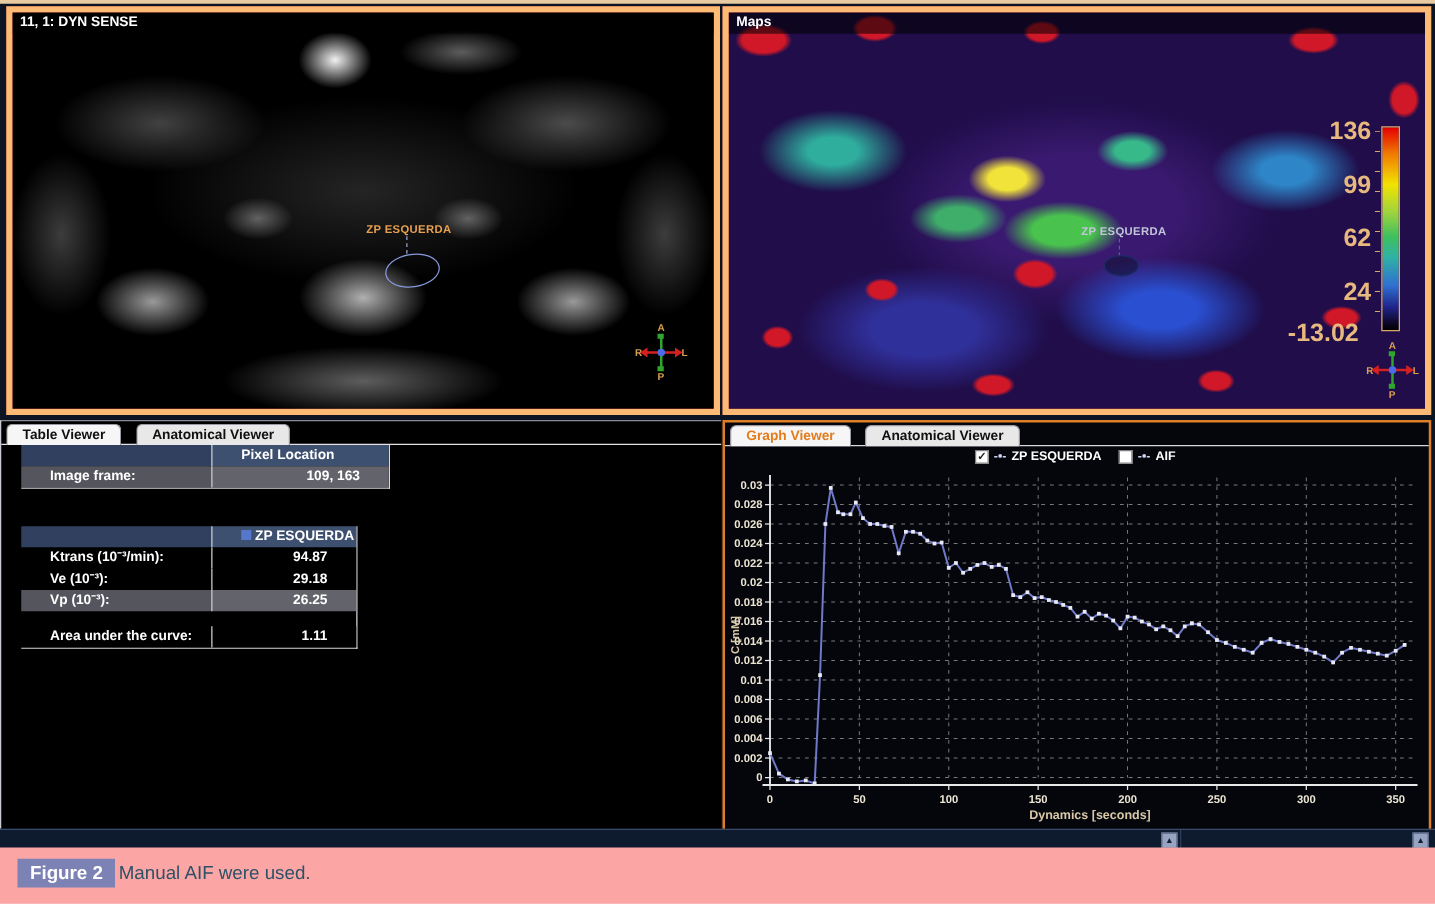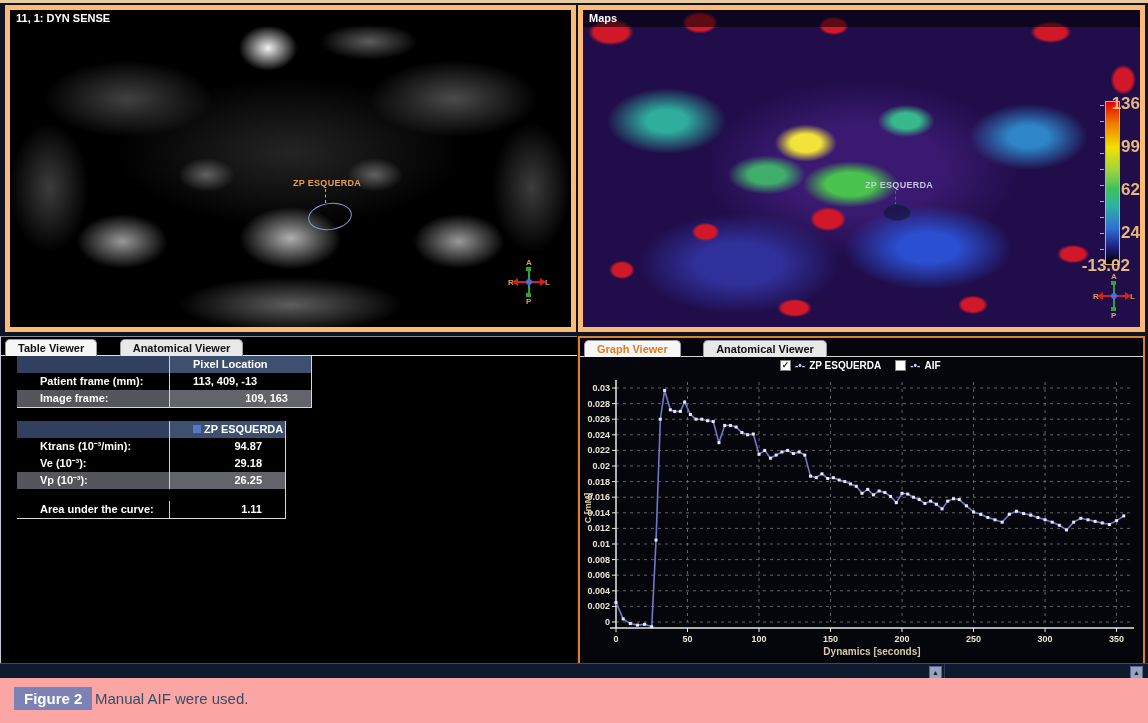--- a/index.html
+++ b/index.html
@@ -57,42 +57,42 @@
   .roi-leader{position:absolute;width:0;border-left:1px dashed #9aa4cc;z-index:6;}
   .roi-ellipse{position:absolute;border-radius:50%;z-index:6;}
 
   
   .colorbar{position:absolute;width:15px;background:linear-gradient(to bottom,
       #e40000 0%,#f07a00 13%,#f2e200 28%,#9ed43e 42%,#3ec05e 54%,#2fb2a4 64%,
       #2f70d2 78%,#1f2288 89%,#0d0a2e 96%,#000 100%);
       border:1px solid #d9a96a;box-sizing:border-box;z-index:6;}
   .colorbar-ticks{position:absolute;width:4px;z-index:6;
       background:repeating-linear-gradient(to bottom,#d9a96a 0 1px,rgba(0,0,0,0) 1px 16px);}
-  .cb-label{position:absolute;color:#e8b97e;font-size:17px;font-weight:bold;text-align:right;width:60px;z-index:6;margin-left:43px;}
+  .cb-label{position:absolute;color:#e8b97e;font-size:20px;font-weight:bold;text-align:right;width:60px;z-index:6;}
 
   
   .compass{position:absolute;width:42px;height:48px;z-index:6;}
   .compass span{position:absolute;color:#d9a050;font-size:8px;font-weight:bold;}
   .c-top{left:18px;top:0;} .c-bottom{left:18px;bottom:0;}
   .c-left{left:0;top:20px;} .c-right{right:0;top:20px;}
   .c-hline{position:absolute;left:9px;top:23px;width:24px;height:2px;background:#d42020;}
   .c-harrL{position:absolute;left:4px;top:20px;width:0;height:0;border-top:4px solid rgba(0,0,0,0);
            border-bottom:4px solid rgba(0,0,0,0);border-right:6px solid #d42020;}
   .c-harrR{position:absolute;right:4px;top:20px;width:0;height:0;border-top:4px solid rgba(0,0,0,0);
            border-bottom:4px solid rgba(0,0,0,0);border-left:6px solid #d42020;}
   .c-vline{position:absolute;left:20px;top:11px;width:2px;height:26px;background:#2fa52f;}
   .c-vcap1{position:absolute;left:18px;top:9px;width:5px;height:4px;background:#2fa52f;}
   .c-vcap2{position:absolute;left:18px;bottom:9px;width:5px;height:4px;background:#2fa52f;}
   .c-dot{position:absolute;left:18px;top:21px;width:6px;height:6px;border-radius:50%;background:#4a6ae8;}
 
   
   #tablePanel{position:absolute;left:0;top:333px;width:577px;height:327px;background:#000;
       border-top:1px solid #8a8a92;border-left:1px solid #c9cbd4;box-sizing:border-box;}
   .tabstrip{position:relative;height:18px;border-bottom:1px solid #e3e3e3;padding-left:4px;}
-  .tab{display:inline-block;height:16px;line-height:16px;margin-top:2px;margin-right:18px;
+  .tab{display:inline-block;height:16px;line-height:16px;margin-top:2px;margin-right:7px;
       padding:0 12px;background:#e8e8e8;color:#101010;font-size:11px;font-weight:bold;
       border:1px solid #9a9aa2;border-bottom:none;border-radius:5px 5px 0 0;cursor:default;}
   .tab.active{background:#f6f6f6;}
   .tab.active-orange{color:#e27c1e;background:#f6f6f6;}
 
   .data-table{position:absolute;font-size:11px;font-weight:bold;color:#fff;
       border-right:1px solid #d8d8d8;border-bottom:1px solid #d8d8d8;}
   .dt-row{display:grid;height:17px;line-height:17px;}
   .dt-cell{padding:0 23px;overflow:hidden;white-space:nowrap;box-sizing:border-box;}
   .dt-head{background:#3e5070;}
@@ -191,24 +191,20 @@
   <div id="tablePanel">
     <div class="tabstrip">
       <span class="tab active">Table Viewer</span>
       <span class="tab">Anatomical Viewer</span>
     </div>
 
     <div class="data-table" style="left:16px;top:19px;width:294px;">
       <div class="dt-row" style="grid-template-columns:152px 142px;">
         <div class="dt-cell dt-head-empty"></div>
         <div class="dt-cell dt-head col-div">Pixel Location</div>
-      </div>
-      <div class="dt-row" style="grid-template-columns:152px 142px;">
-        <div class="dt-cell cell-black">Patient frame (mm):</div>
-        <div class="dt-cell cell-black col-div">113, 409, -13</div>
       </div>
       <div class="dt-row" style="grid-template-columns:152px 142px;">
         <div class="dt-cell cell-grey">Image frame:</div>
         <div class="dt-cell cell-grey2 col-div v-right">109, 163</div>
       </div>
     </div>
 
     <div class="data-table" style="left:16px;top:84px;width:268px;">
       <div class="dt-row" style="grid-template-columns:152px 116px;">
         <div class="dt-cell dt-head-empty"></div>

